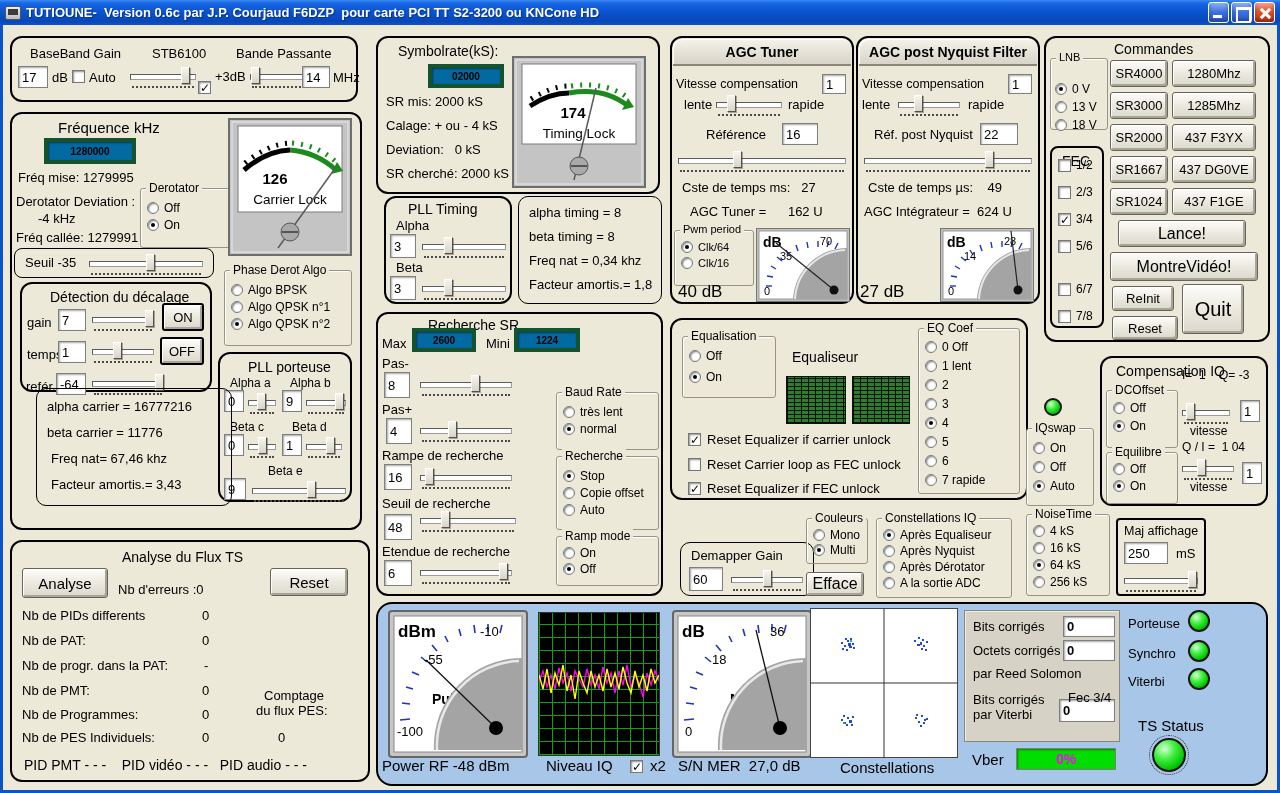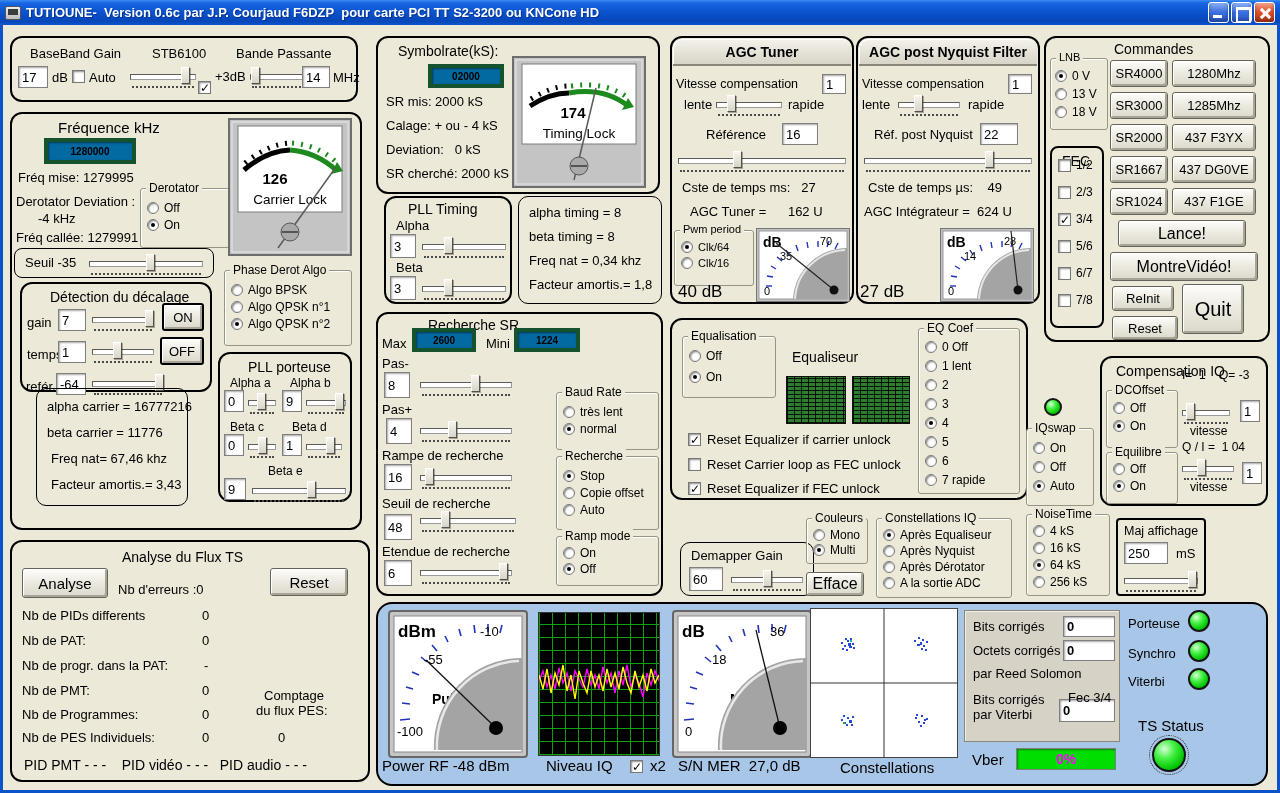--- a/index.html
+++ b/index.html
@@ -187,21 +187,21 @@
     <div class="sl" style="left:86px;top:82px;width:36px">
         <i class="th" style="left:55%"></i>
       </div>
     <div class="lbl" style="left:48px;top:110px;font-size:12px">Beta e</div>
     <div class="tb" style="left:4px;top:124px;width:22px;height:22px">9</div>
     <div class="sl" style="left:32px;top:126px;width:94px">
         <i class="th" style="left:58%"></i>
       </div>
   </div>
 
-  <div class="frame" style="left:36px;top:388px;width:152px;height:118px;border-width:1px;border-radius:10px">
+  <div class="frame" style="left:36px;top:388px;width:196px;height:118px;border-width:1px;border-radius:10px">
     <div class="lbl" style="left:10px;top:10px">alpha carrier = 16777216</div>
     <div class="lbl" style="left:10px;top:36px">beta carrier = 11776</div>
     <div class="lbl" style="left:14px;top:62px">Freq nat= 67,46 khz</div>
     <div class="lbl" style="left:14px;top:88px">Facteur amortis.= 3,43</div>
   </div>
 
   <div class="frame" style="left:10px;top:540px;width:360px;height:242px">
     <div class="lbl b" style="left:110px;top:8px;font-size:14px">Analyse du Flux TS</div>
     <div class="btn" style="left:10px;top:26px;width:86px;height:30px;font-size:15px">Analyse</div>
     <div class="lbl" style="left:106px;top:40px">Nb d'erreurs :0</div>
@@ -432,21 +432,21 @@
     <path d="M91,20 A54,54 0 0 0 37,71 L91,71 Z" fill="#A4A4A4"></path>
     <path d="M89,22 A52,52 0 0 0 39,71" stroke="#E6E6E6" stroke-width="2" fill="none"></path>
     <line x1="78" y1="62" x2="71" y2="3" stroke="#222" stroke-width="1.2"></line>
     <circle cx="78" cy="62" r="4.5" fill="#111"></circle>
   </svg>
 
   <div class="frame" style="left:1044px;top:36px;width:226px;height:306px"></div>
   <div class="lbl b" style="left:1114px;top:42px;font-size:14px">Commandes</div>
   <div class="gb" style="left:1050px;top:58px;width:58px;height:72px">
     <div class="gt" style="font-size:11px">LNB</div>
-    <div class="rrow" style="margin:1px 0 0 4px">
+    <div class="rrow" style="margin:14px 0 0 4px">
         <span class="rb sel"></span>
         <span class="rl">0 V</span>
       </div>
     <div class="rrow" style="margin:4px 0 0 4px">
         <span class="rb"></span>
         <span class="rl">13 V</span>
       </div>
     <div class="rrow" style="margin:4px 0 0 4px">
         <span class="rb"></span>
         <span class="rl">18 V</span>
@@ -463,21 +463,21 @@
         <span class="rl">2/3</span>
       </div>
     <div class="rrow" style="margin:13px 0 0 6px">
         <span class="cbx on"></span>
         <span class="rl">3/4</span>
       </div>
     <div class="rrow" style="margin:13px 0 0 6px">
         <span class="cbx"></span>
         <span class="rl">5/6</span>
       </div>
-    <div class="rrow" style="margin:13px 0 0 6px">
+    <div class="rrow" style="margin:29px 0 0 6px">
         <span class="cbx"></span>
         <span class="rl">6/7</span>
       </div>
     <div class="rrow" style="margin:13px 0 0 6px">
         <span class="cbx"></span>
         <span class="rl">7/8</span>
       </div>
   </div>
   <div class="btn" style="left:1110px;top:60px;width:58px;height:27px">SR4000</div>
   <div class="btn" style="left:1110px;top:92px;width:58px;height:27px">SR3000</div>

